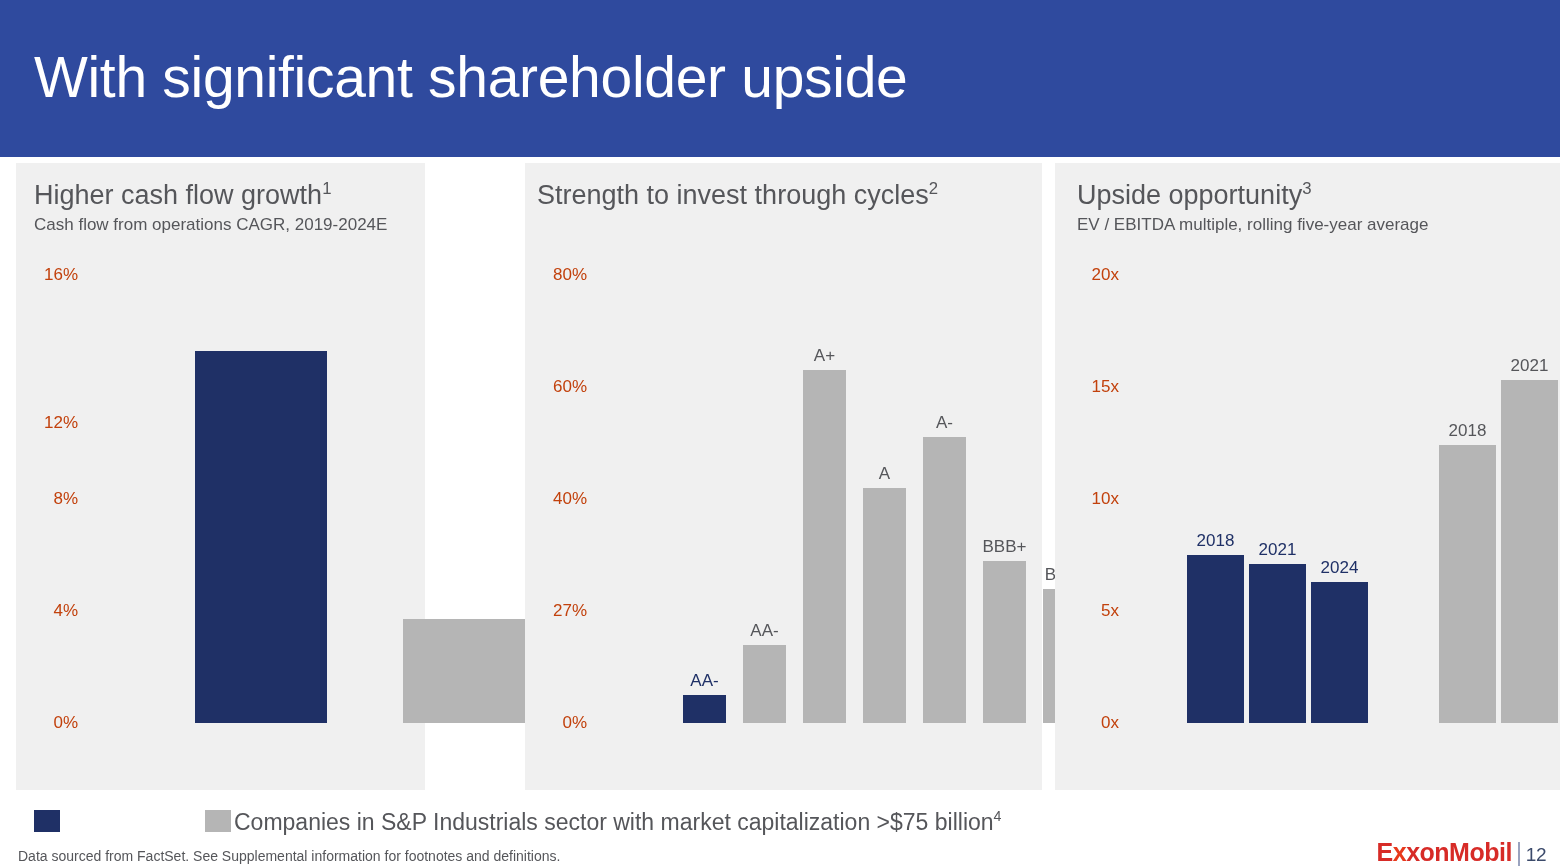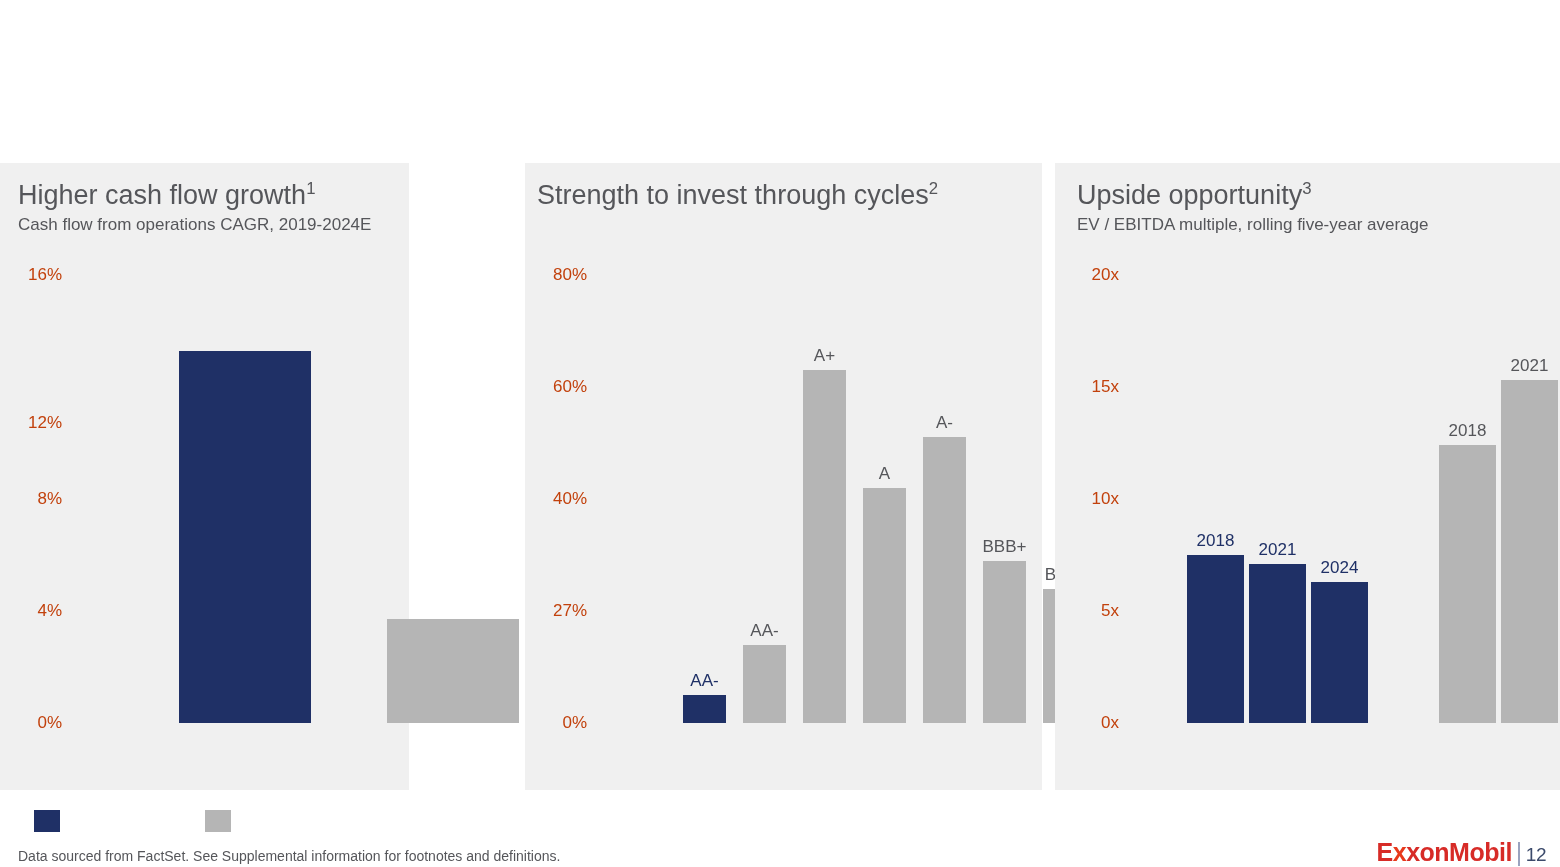--- a/index.html
+++ b/index.html
@@ -21,21 +21,21 @@
     font-size: 57px; font-weight: 300; color: #ffffff;
     letter-spacing: -0.3px; white-space: nowrap;
   }
 
   
   .panels { position: absolute; left: 0; top: 163px; width: 1560px; height: 627px; }
   .panel {
     position: absolute; top: 0; height: 627px;
     background: #f0f0f0;
   }
-  #panel-1 { left: 0px;    width: 409px; }
+  #panel-1 { left: 16px;    width: 409px; }
   #panel-2 { left: 525px;  width: 517px; padding-left: 36px; }
   #panel-3 { left: 1055px; width: 505px; }
 
   .panel-title {
     position: absolute; top: 16px;
     font-size: 27px; font-weight: 300; color: #55565a;
     white-space: nowrap;
   }
   .panel-sub {
     position: absolute; top: 52px;
@@ -90,20 +90,23 @@
   .xom-logo .xom-x { color: #e8391b; }
   #footer-logo { right: 14px; top: 838px; font-size: 25px; }
   .pagebar { color: #9aa3bf; font-weight: normal; margin: 0 4px; }
   .pagenum { color: #3b4a6b; font-weight: normal; font-size: 19px; }
 </style>
 </head>
 <body>
 
 <div id="slide">
 
+  <div class="header-band">
+    <div class="slide-title">With significant shareholder upside</div>
+  </div>
 
   <div class="panels">
 
     <div class="panel" id="panel-1">
       <div class="panel-title"><span>Higher cash flow growth</span><span class="sup">1</span></div>
       <div class="panel-sub">Cash flow from operations CAGR, 2019-2024E</div>
       <div class="plot" id="plot-1" style="left: 20px; top: 105px; width: 480px; height: 470px;">
           <div class="axis-label" style="left: 0px; width: 42px; top: 455px;">0%</div>
           <div class="axis-label" style="left: 0px; width: 42px; top: 343px;">4%</div>
           <div class="axis-label" style="left: 0px; width: 42px; top: 231px;">8%</div>
@@ -160,19 +163,20 @@
           <div class="bar-label gray-lbl" style="left: 452.5px; top: 88.28px;">2021</div>
         </div>
     </div>
 
   </div>
 
   <div class="legend">
     <div class="legend-swatch navy"></div>
 
     <div class="legend-swatch gray"></div>
+    <div class="legend-text"><span>Companies in S&amp;P Industrials sector with market capitalization &gt;$75 billion</span><span class="sup">4</span></div>
   </div>
 
   <div class="footnote">Data sourced from FactSet. See Supplemental information for footnotes and definitions.</div>
 
   <div class="xom-logo" id="footer-logo">E<span class="xom-x">x</span>xonMobil<span class="pagebar">|</span><span class="pagenum">12</span></div>
 
 </div>
 
 </body></html>

